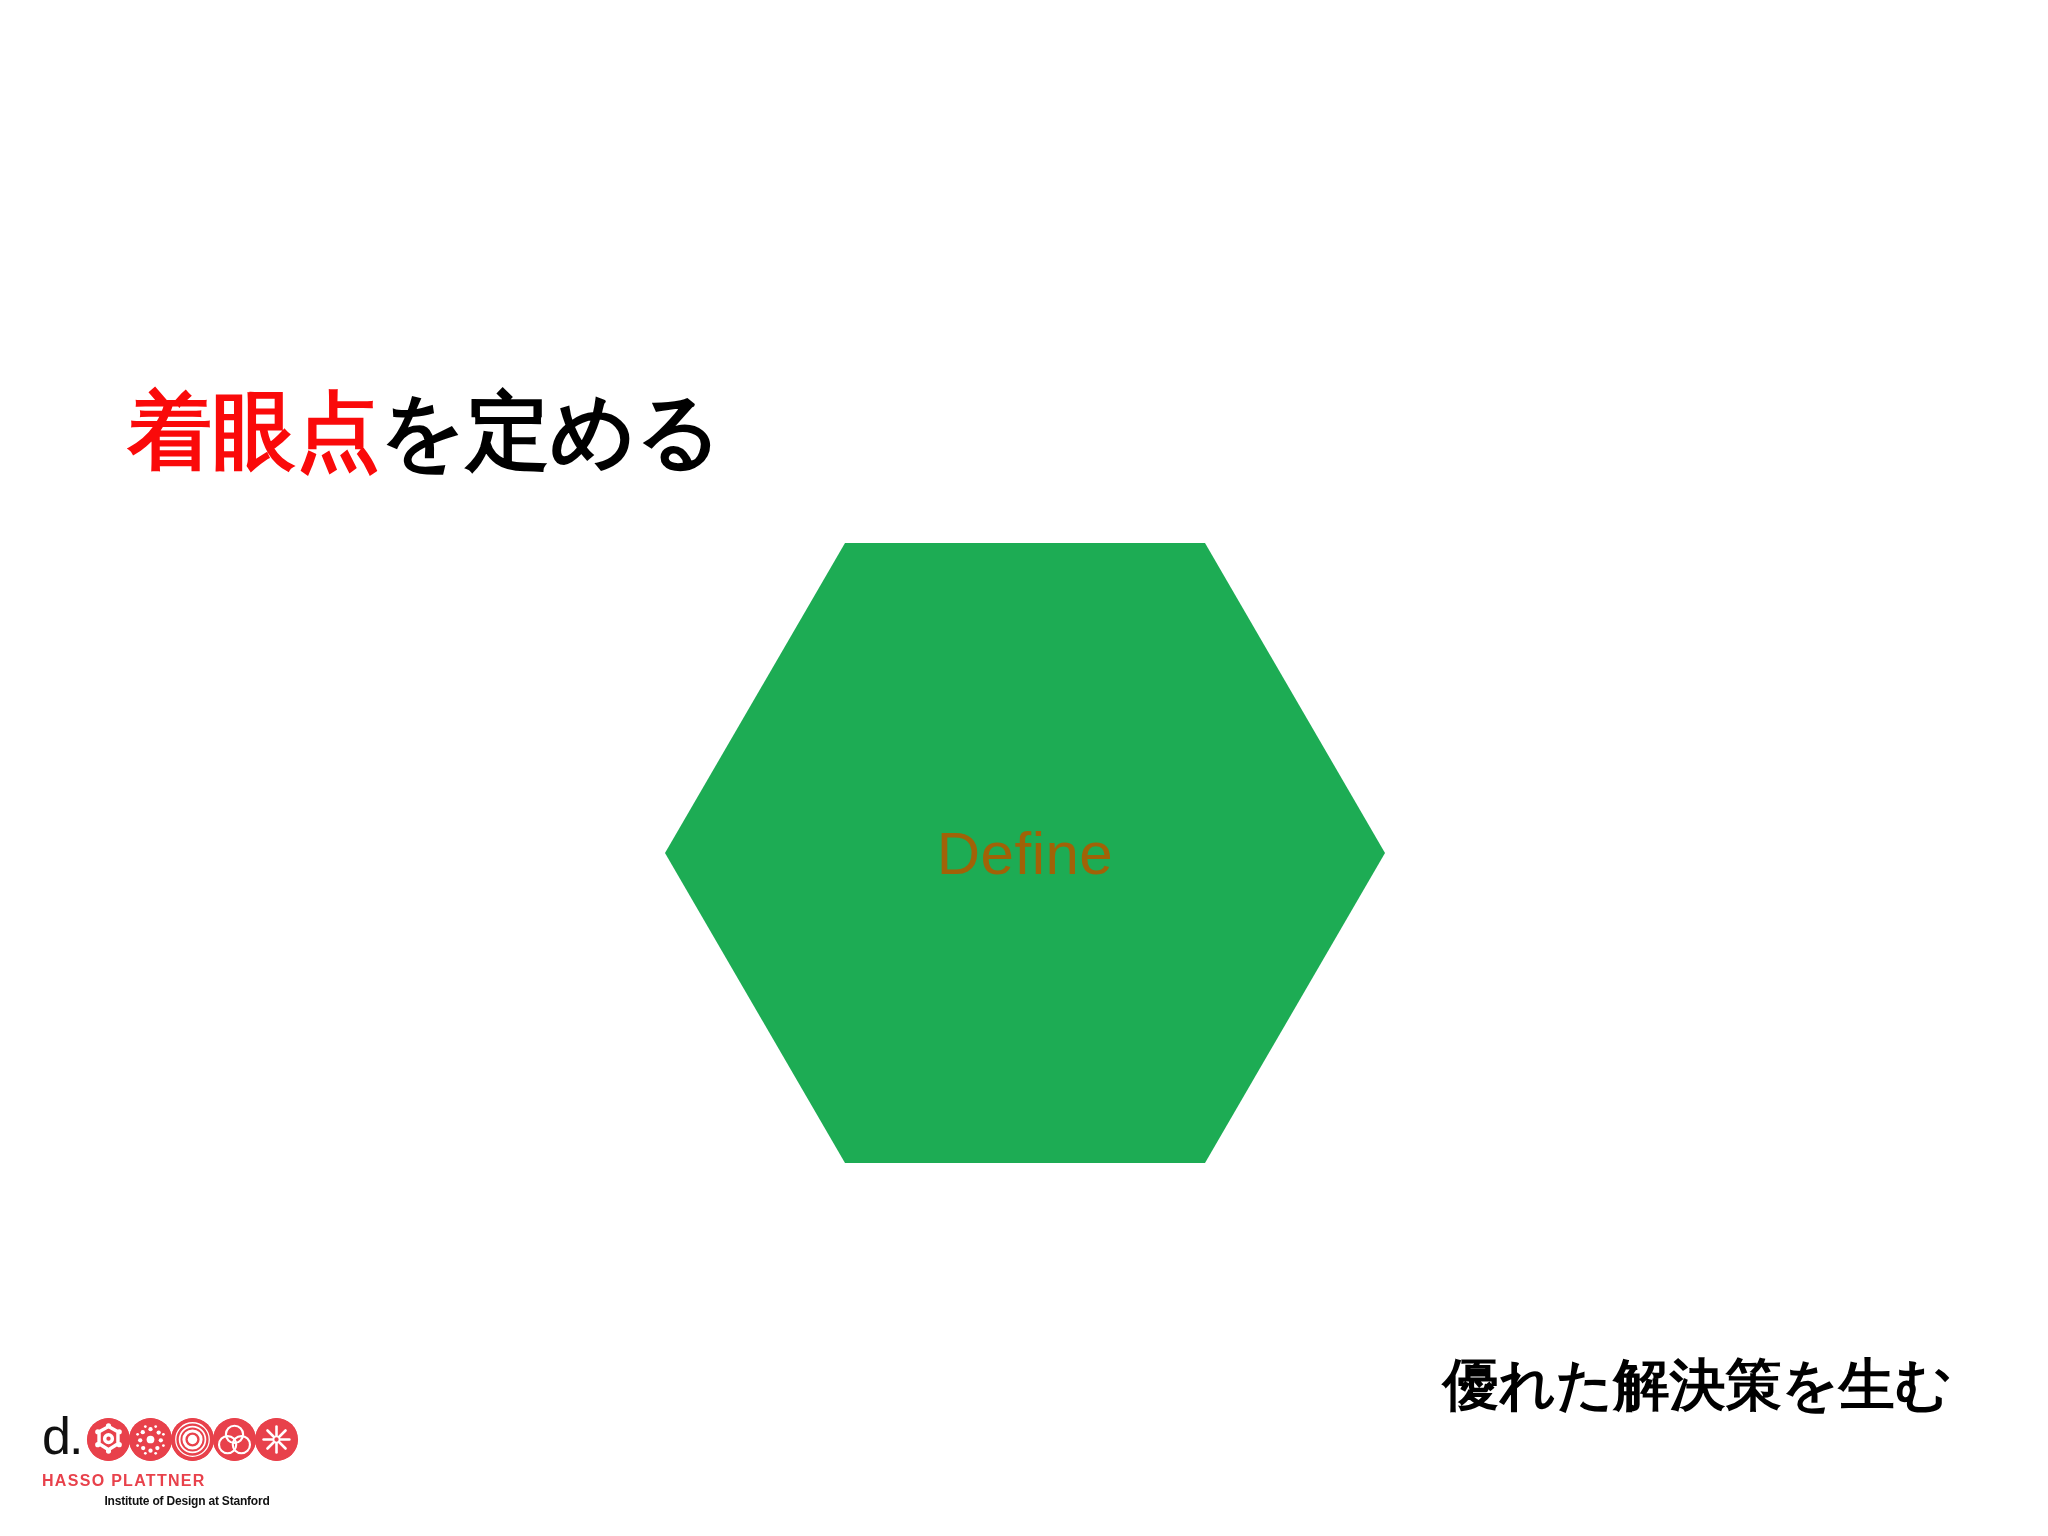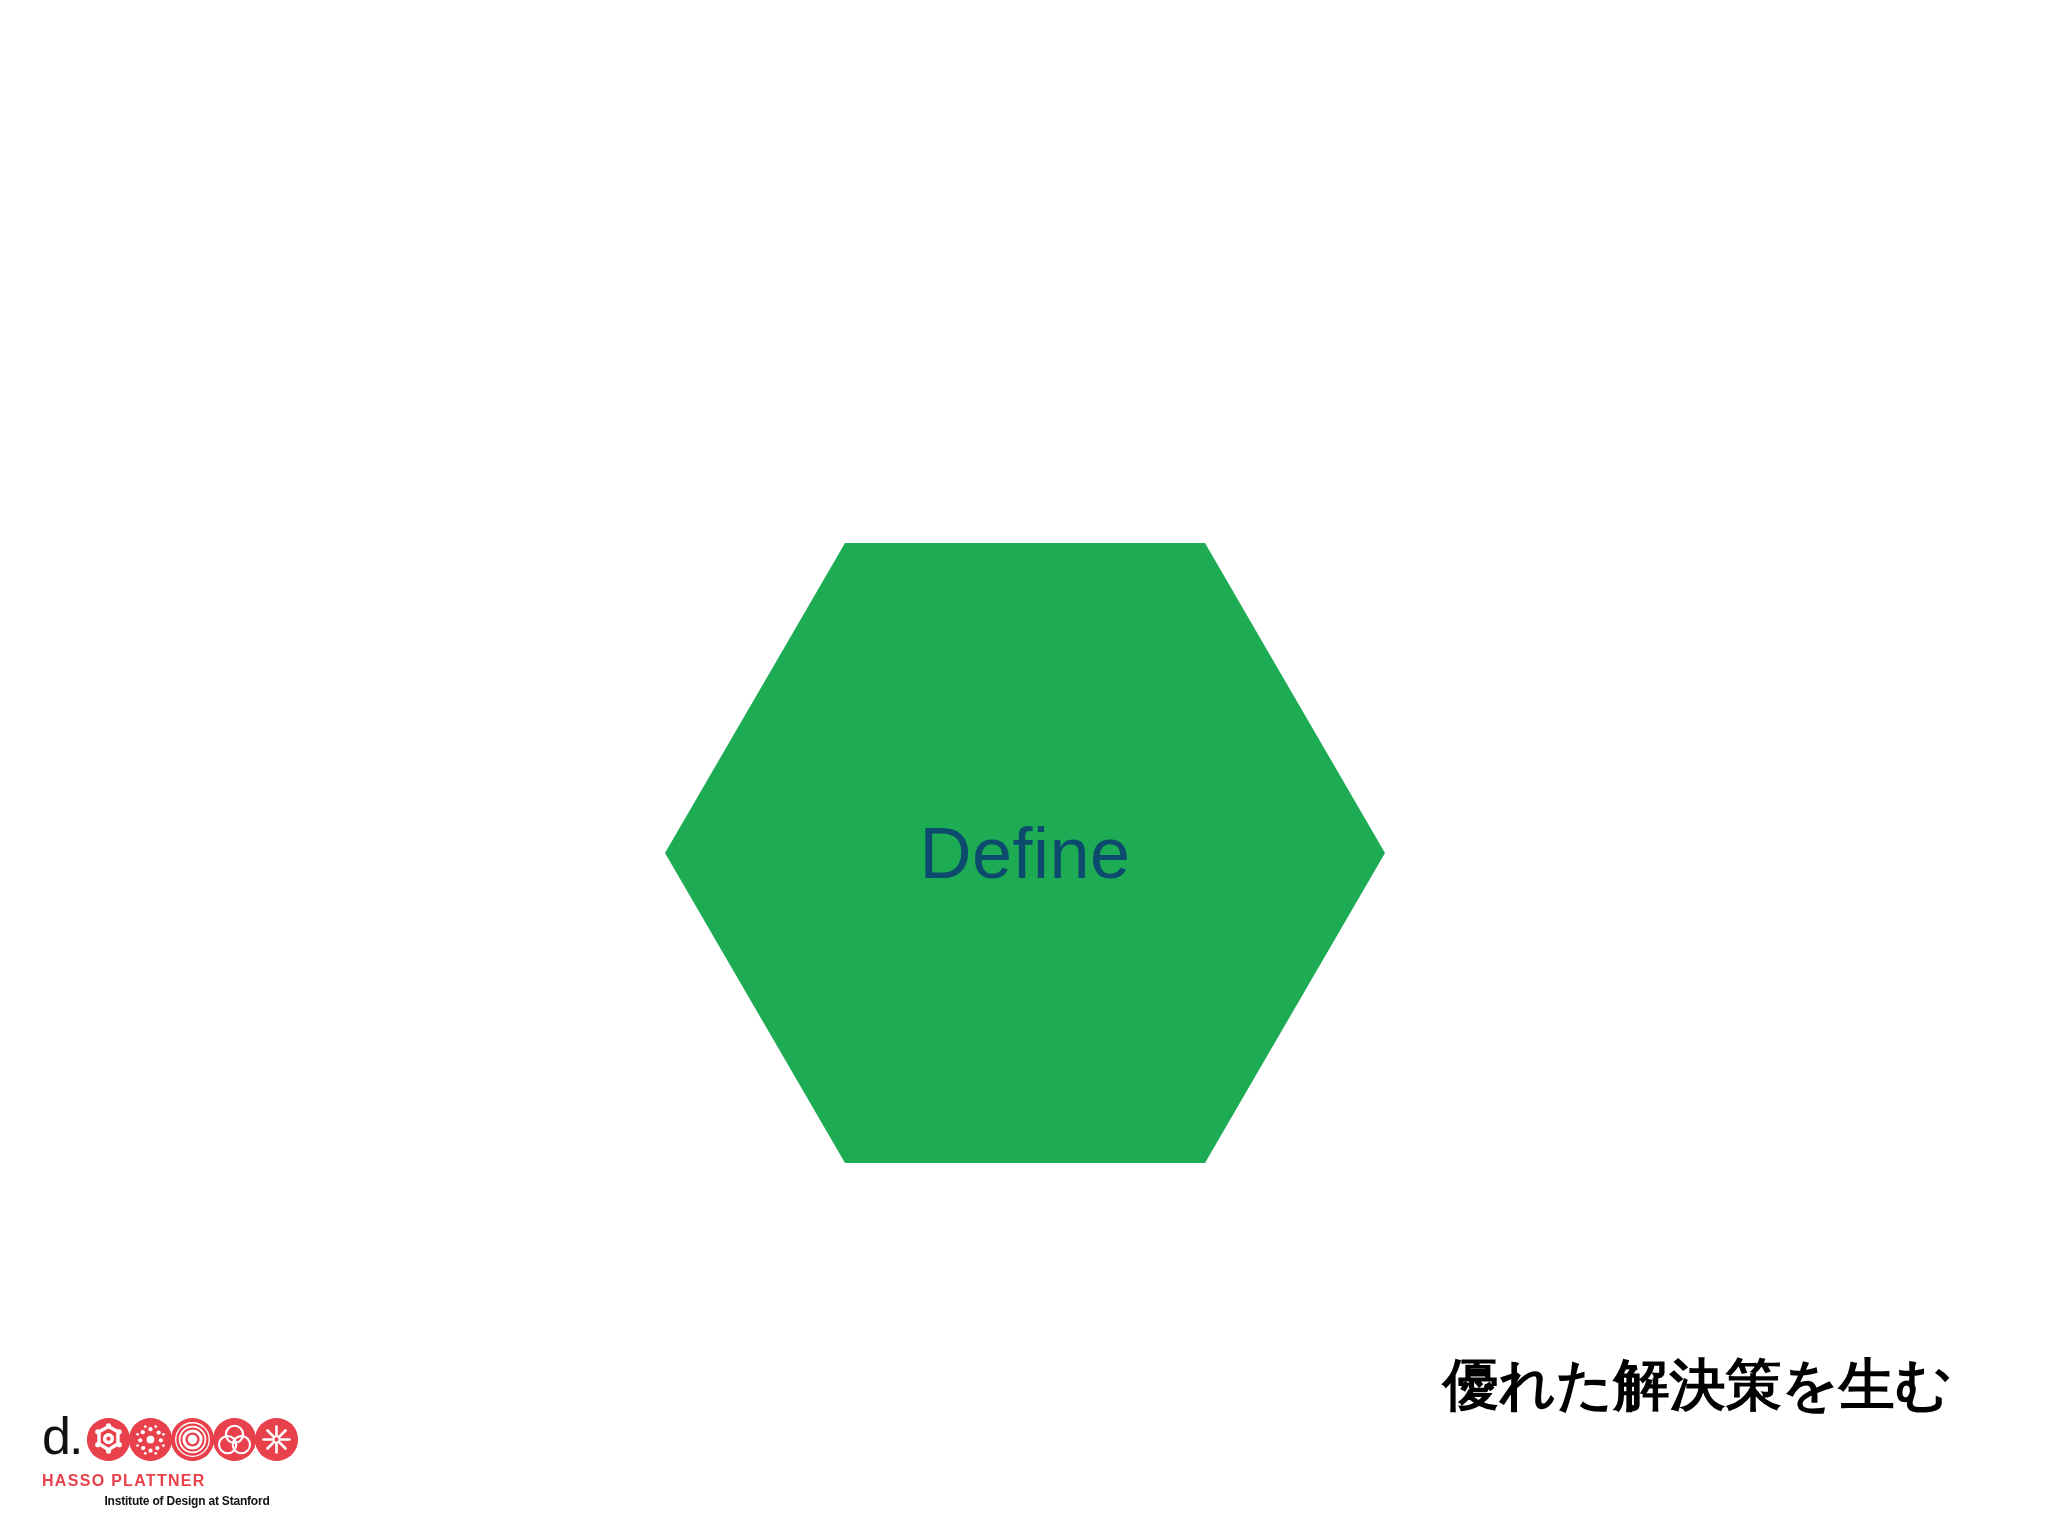--- a/index.html
+++ b/index.html
@@ -69,23 +69,23 @@
   .hex-label {
     position: absolute;
     left: 0;
     top: 0;
     width: 720px;
     height: 620px;
     display: flex;
     align-items: center;
     justify-content: center;
     font-family: "Liberation Sans", "DejaVu Sans", sans-serif;
-    font-size: 72px;
+    font-size: 60px;
     font-weight: 400;
-    color: #0c4a6e;
+    color: #a16207;
     letter-spacing: 0.5px;
   }
 
   
   .caption-bottom {
     position: absolute;
     right: 96px;
     bottom: 114px;
     text-align: center;
     font-family: "DejaVu Sans", "Liberation Sans", sans-serif;
@@ -146,20 +146,23 @@
     margin-top: 4px;
     text-align: center;
   }
 </style>
 </head>
 <body>
 
 <div id="slide">
 
 
+  <div class="caption-top">
+    <span class="hl-red">着眼点</span><span class="hl-black">を定める</span>
+  </div>
 
   <div class="hex-wrap">
     <svg class="hex-svg" viewBox="0 0 720 620" xmlns="http://www.w3.org/2000/svg">
       <polygon points="180,0 540,0 720,310 540,620 180,620 0,310" fill="#1DAC54"></polygon>
     </svg>
     <div class="hex-label">Define</div>
   </div>
 
   <div class="caption-bottom">
     <span class="cap-line">優れた解決策を生む</span>

